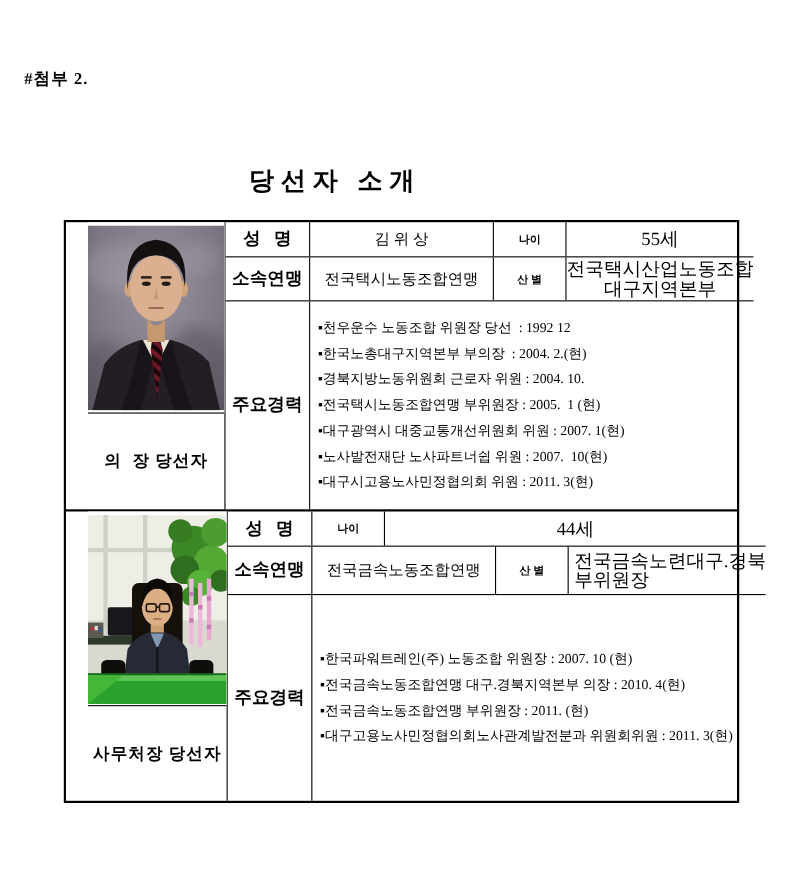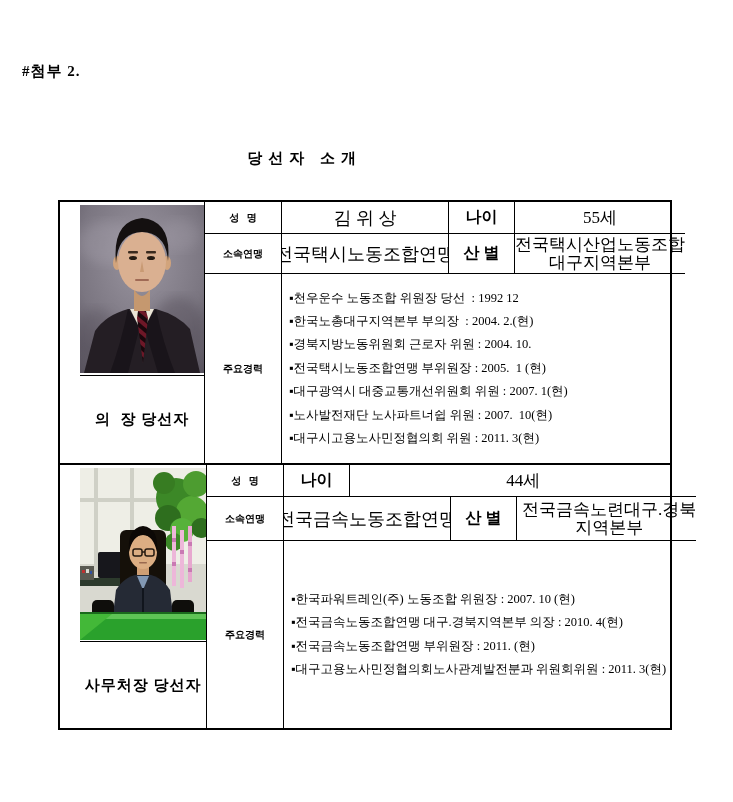--- a/index.html
+++ b/index.html
@@ -10,21 +10,21 @@
     color:#000;
     position:relative;
     overflow:hidden;
   }
   .attachment {
     position:absolute; left:22px; top:62px;
     font-weight:bold; font-size:15px; letter-spacing:1px;
   }
   .doc-title {
     position:absolute; top:149px; left:0; width:609px;
-    text-align:center; font-weight:bold; font-size:15px; letter-spacing:6px;
+    text-align:center; font-weight:bold; font-size:23px; letter-spacing:6px;
   }
   .winners-table {
     position:absolute; left:58px; top:200px; width:614px;
     border:2px solid #000; background:#fff;
   }
   .person-block { display:flex; height:263px; }
   .person-block.first { border-bottom:2px solid #000; }
   .photo-col {
     width:135px; border-right:1px solid #000;
     display:flex; flex-direction:column;margin-left:20px;
@@ -45,30 +45,30 @@
   .info-row.r1 { height:32px; }
   .info-row.r2a { height:40px; }
   .info-row.r2b { height:44px; }
   .info-row.r3 { flex:1; border-bottom:none; }
   .cell {
     display:flex; align-items:center; justify-content:center;
     white-space:pre; overflow:hidden;
   }
   .lbl {
     width:77px; border-right:1px solid #000;
-    font-weight:bold; font-size:10px;
-  }
-  .val1 { width:167px; border-right:1px solid #000; font-size:18px; }
+    font-weight:bold; font-size:16px;
+  }
+  .val1 { width:167px; border-right:1px solid #000; font-size:14px; }
   .lbl2 {
     width:66px; border-right:1px solid #000;
-    font-weight:bold; font-size:16px;
+    font-weight:bold; font-size:10px;
   }
   .val2 { flex:1; font-size:17px; }
   .val2.two-line { flex-direction:column; line-height:18px; }
-  .val2.align-left { align-items:center; padding-left:5px; text-align:left; }
+  .val2.align-left { align-items:flex-start; padding-left:5px; text-align:left; }
   .career-cell {
     flex:1; display:flex; flex-direction:column; justify-content:center;
     padding-left:7px; font-size:12.5px;
   }
   .career-item { line-height:23.4px; white-space:pre; }
   svg { display:block; }
 </style>
 </head>
 <body>
 
@@ -214,21 +214,21 @@
         <div class="cell lbl">성   명</div>
         <div class="cell lbl2">나이</div>
         <div class="cell val2">44세</div>
       </div>
       <div class="info-row r2b">
         <div class="cell lbl">소속연맹</div>
         <div class="cell val1">전국금속노동조합연맹</div>
         <div class="cell lbl2">산 별</div>
         <div class="cell val2 two-line align-left">
           <div>전국금속노련대구.경북</div>
-          <div>지역본부</div>
+          <div>부위원장</div>
         </div>
       </div>
       <div class="info-row r3">
         <div class="cell lbl">주요경력</div>
         <div class="career-cell">
           <div class="career-item">▪한국파워트레인(주) 노동조합 위원장 : 2007. 10 (현)</div>
           <div class="career-item">▪전국금속노동조합연맹 대구.경북지역본부 의장 : 2010. 4(현)</div>
           <div class="career-item">▪전국금속노동조합연맹 부위원장 : 2011. (현)</div>
           <div class="career-item">▪대구고용노사민정협의회노사관계발전분과 위원회위원 : 2011. 3(현)</div>
         </div>

